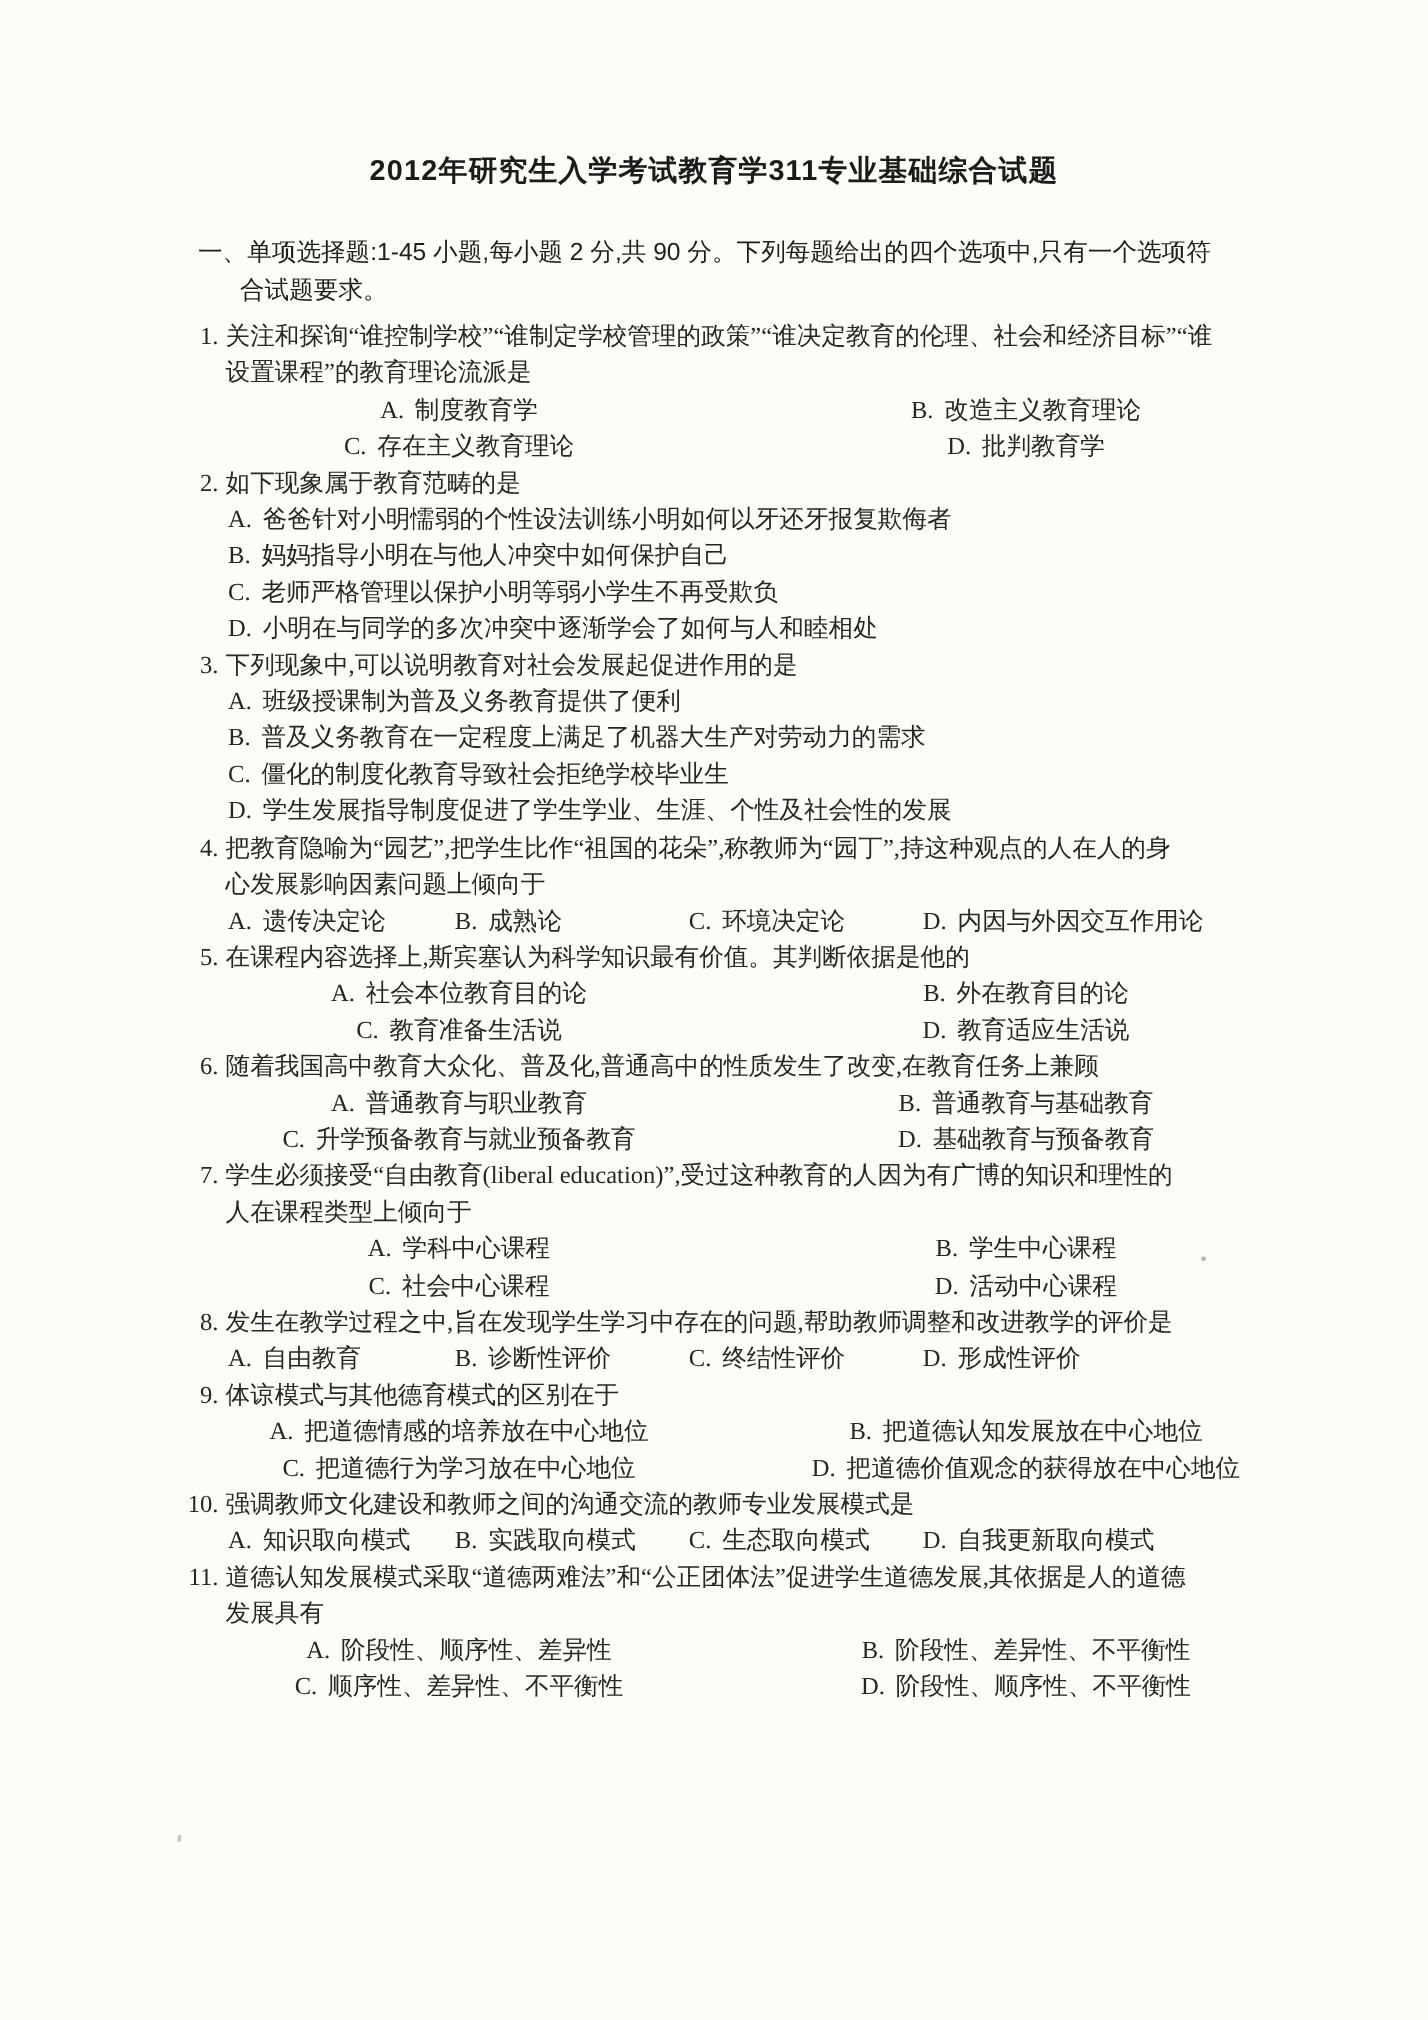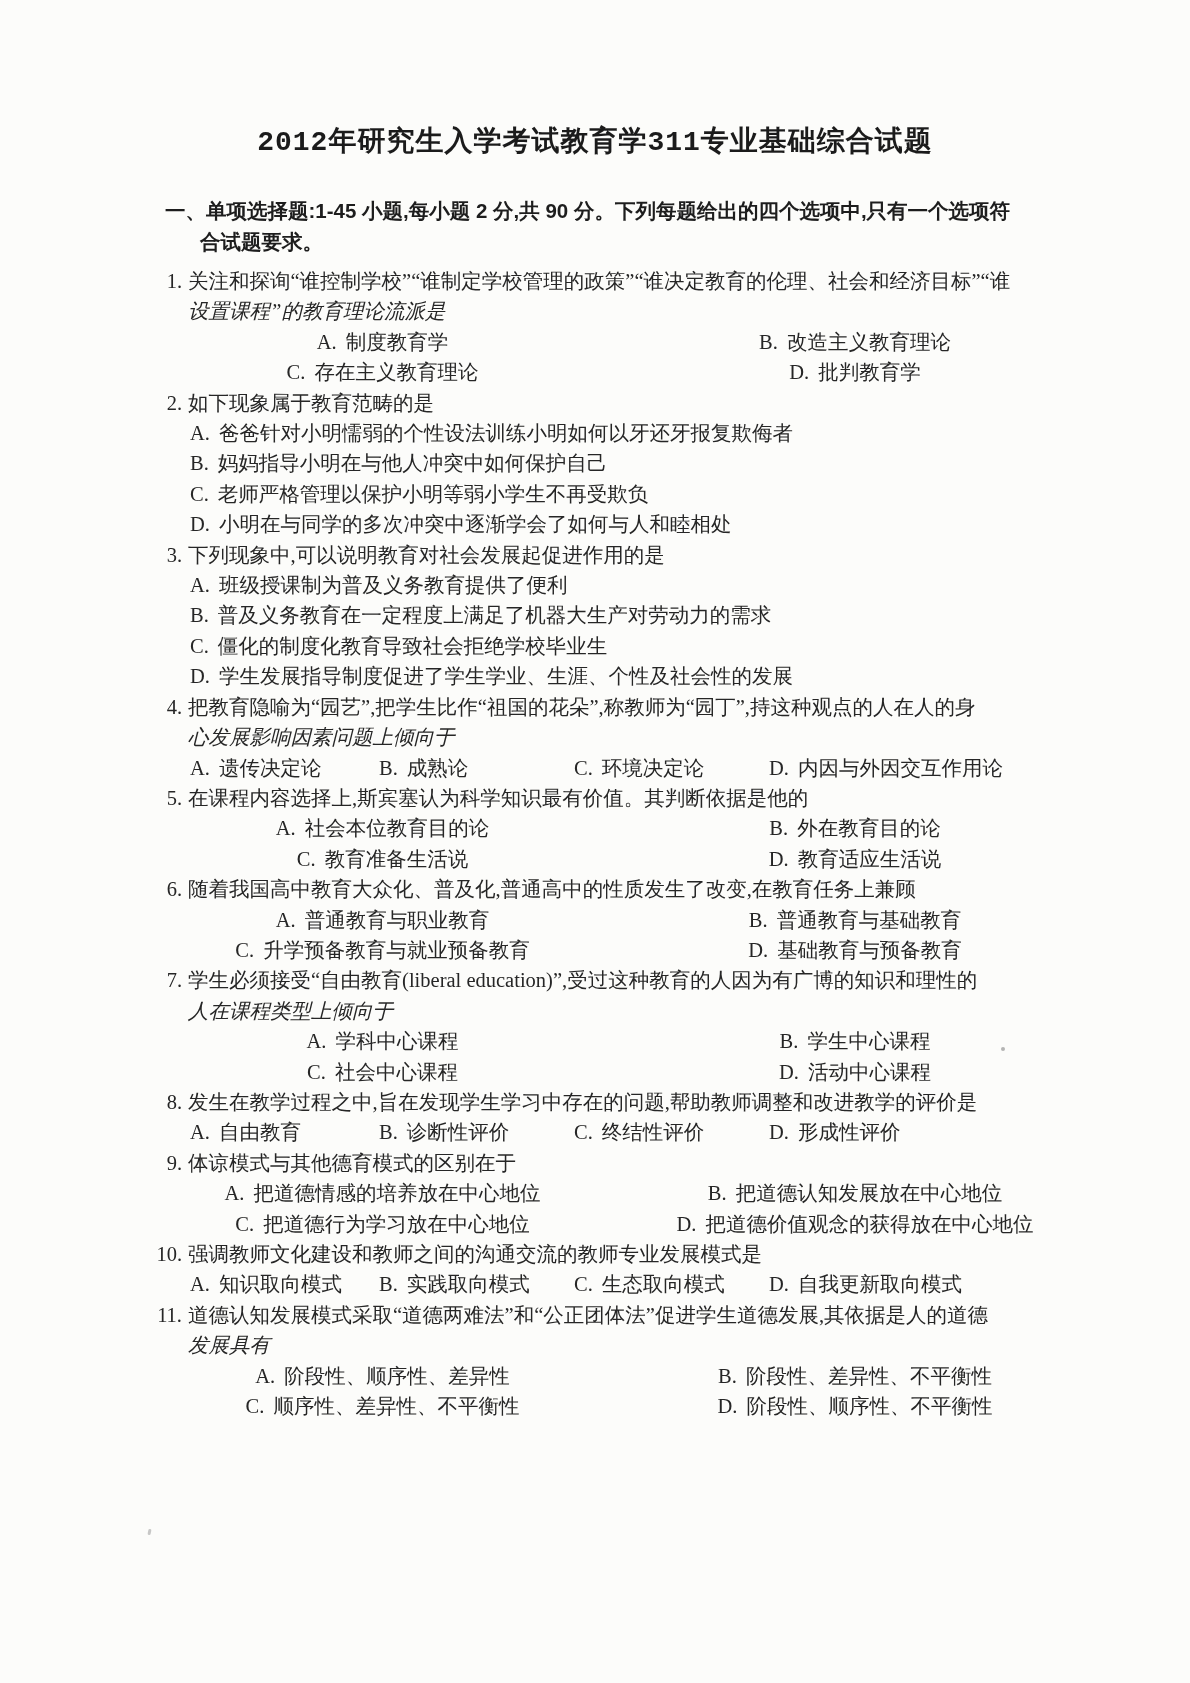--- a/index.html
+++ b/index.html
@@ -13,51 +13,51 @@
     width: 1190px; height: 1683px;
     background: #fcfcfa;
     box-sizing: border-box;
     padding-top: 124px;
     color: #232323;
     overflow: hidden;
   }
   .title {
     margin: 0;
     text-align: center;
-    font-family: Liberation Mono, monospace;
+    font-family: Liberation Sans, sans-serif;
     font-weight: bold;
-    font-size: 28px;
+    font-size: 24px;
     line-height: 38px;
     color: #1b1b1b;
     letter-spacing: 1px;
   }
   .section-heading {
     margin: 33px 55px 0 165px;
     font-family: "Liberation Sans", "DejaVu Sans", sans-serif;
-    font-weight: bold;
+    font-weight: normal;
     font-size: 20.5px;
     line-height: 31px;
     color: #1d1d1d;
   }
   .sh-line2 { padding-left: 35px; }
   .questions {
     margin: 9px 55px 0 145px;
     font-size: 20.5px;
     line-height: 30.4px;
     color: #262626;
   }
   .stem-line { display: flex; }
   .qnum {
     flex: 0 0 43px;
     box-sizing: border-box;
     text-align: right;
     padding-right: 6px;
   }
   .stem-text { flex: 1; }
-  .stem-line.cont { padding-left: 43px; font-style: italic; }
+  .stem-line.cont { padding-left: 43px; }
   .opts { padding-left: 45px; }
   .opts.list .opt { display: block; }
   .opts.two {
     display: grid;
     grid-template-columns: 385px 1fr;
     text-align: center;
   }
   .opts.four {
     display: grid;
     grid-template-columns: 189px 195px 195px 1fr;

